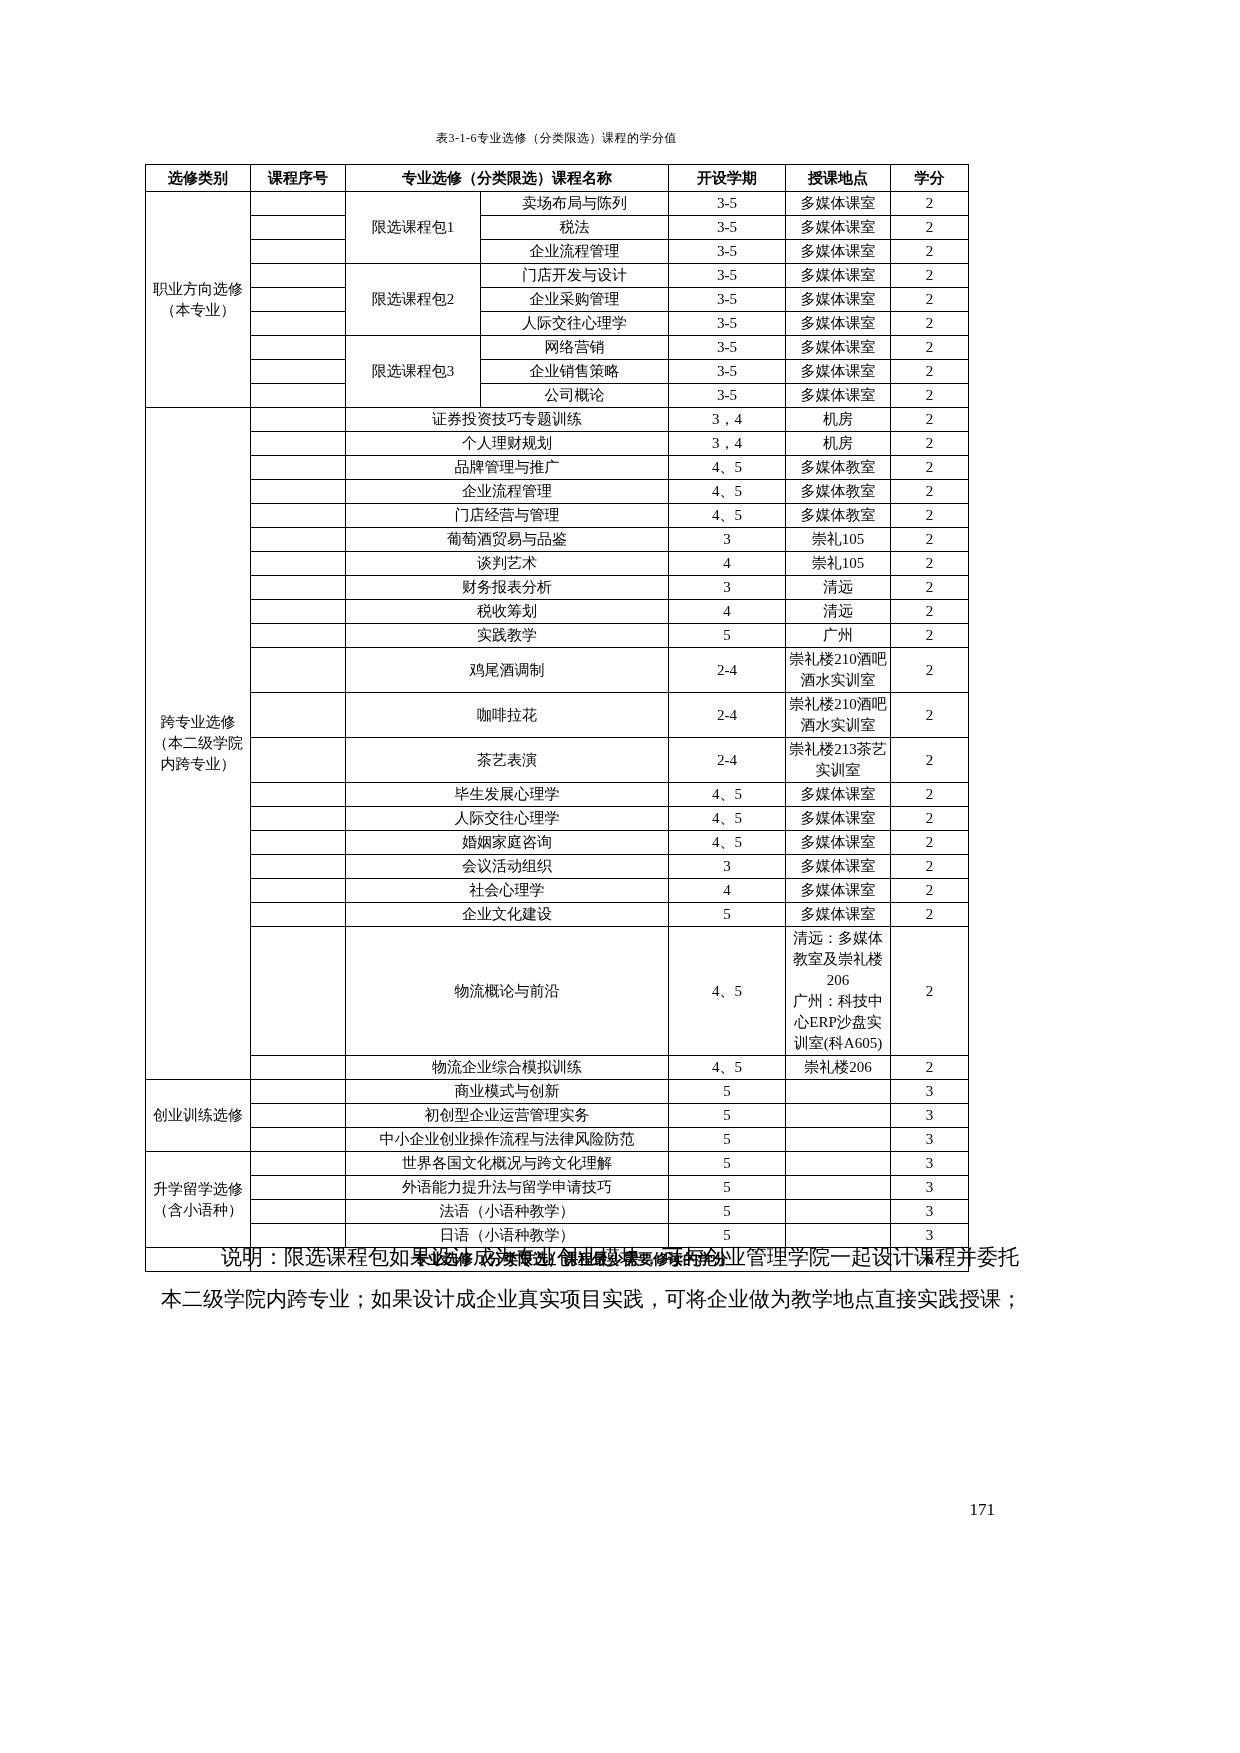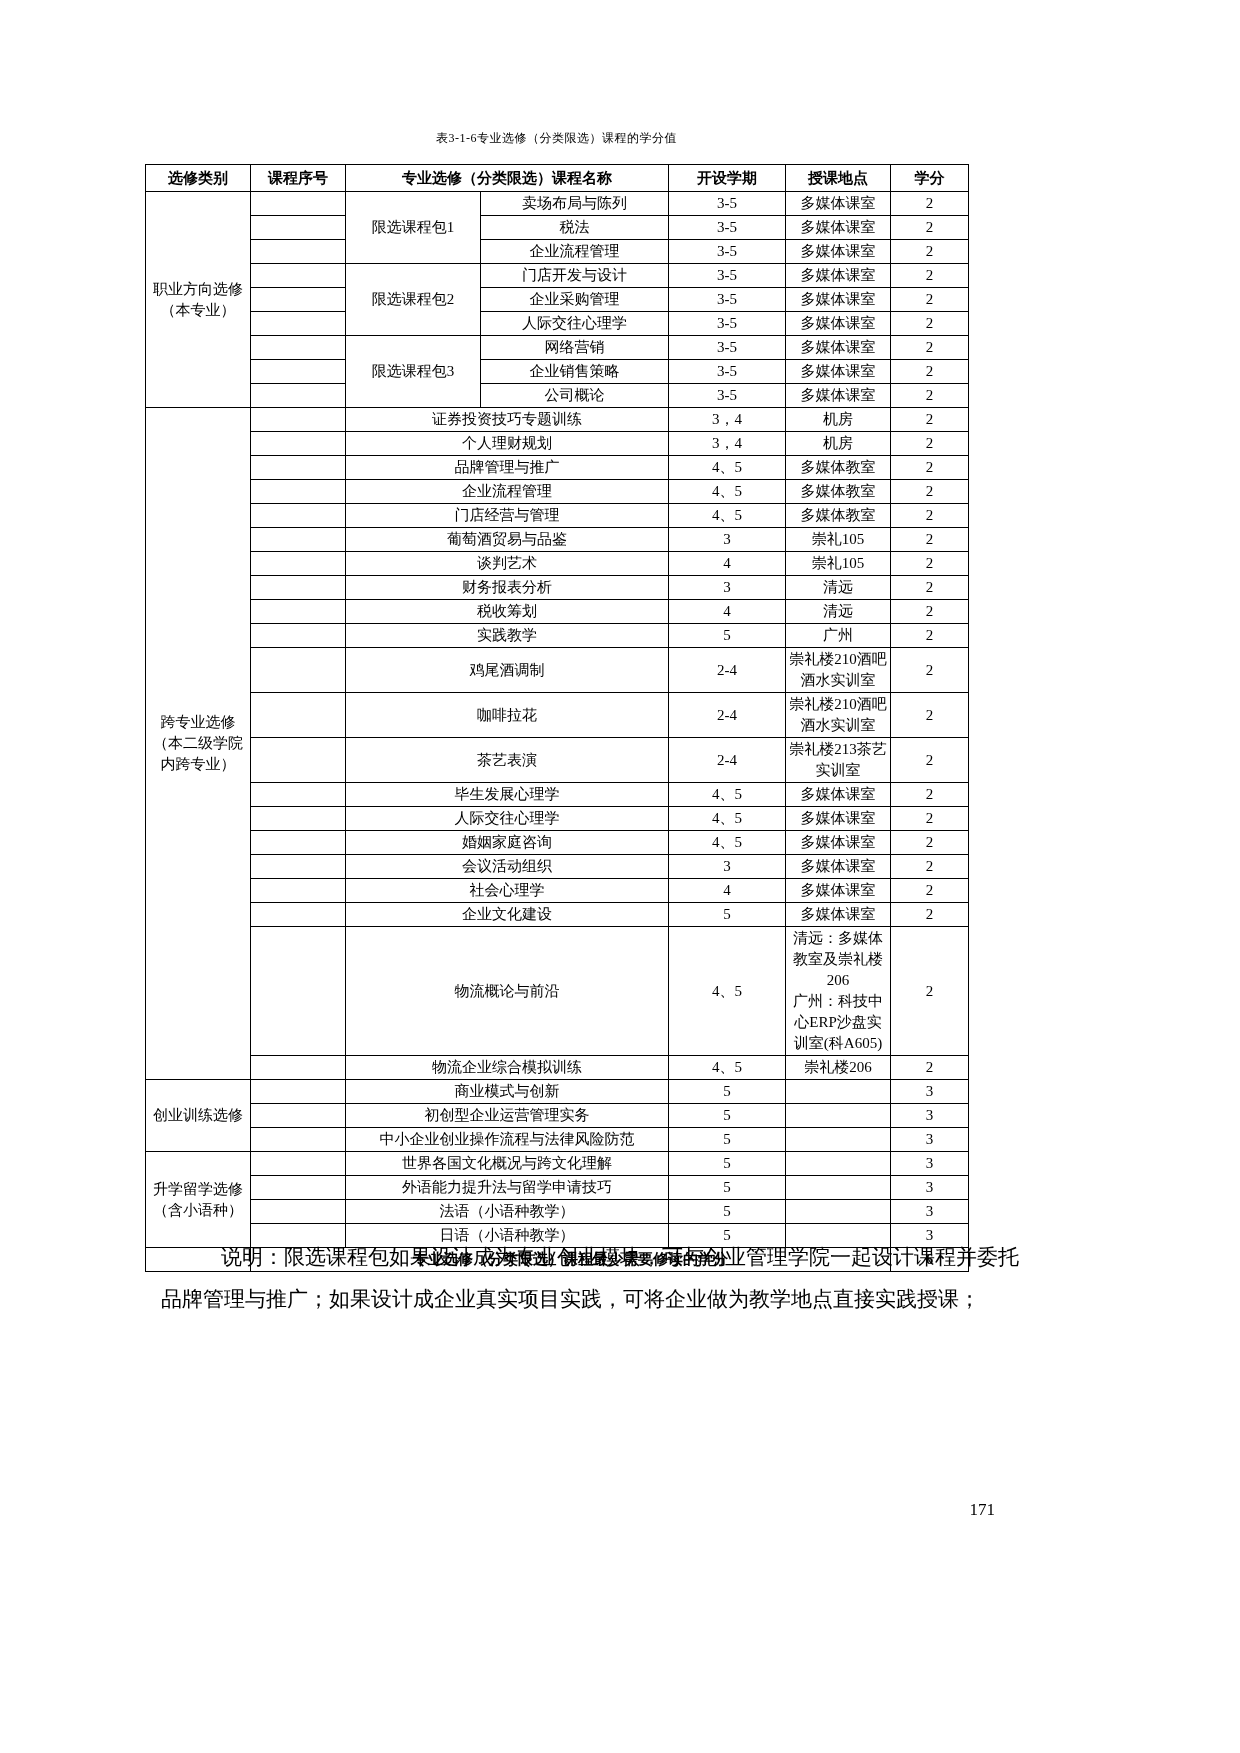--- a/index.html
+++ b/index.html
@@ -329,16 +329,16 @@
       <tr>
         <td></td>
         <td colspan="5" class="bold">专业选修（分类限选）课程最少需要修读的学分</td>
         <td class="bold">6</td>
       </tr>
     </tbody>
 </table>
 
 <div class="note">
   <div class="line first">说明：限选课程包如果设计成为专业创业模块，可与创业管理学院一起设计课程并委托</div>
-  <div class="line">品牌管理与推广；如果设计成企业真实项目实践，可将企业做为教学地点直接实践授课；</div>
+  <div class="line">本二级学院内跨专业；如果设计成企业真实项目实践，可将企业做为教学地点直接实践授课；</div>
 </div>
 
 <div class="page-number">171</div>
 
 </body></html>

